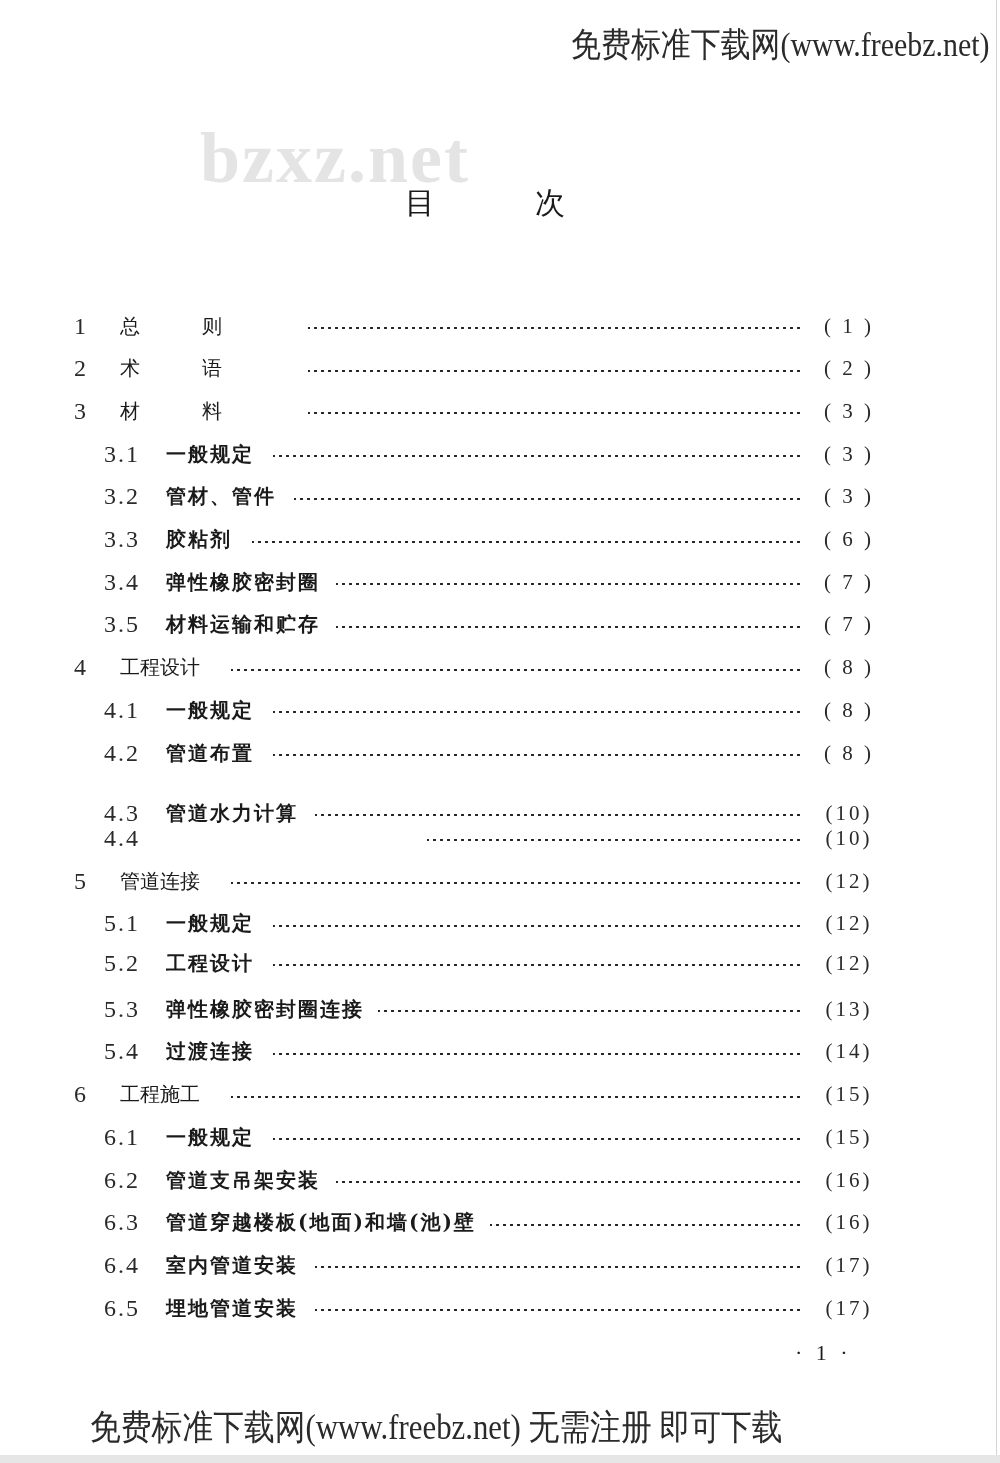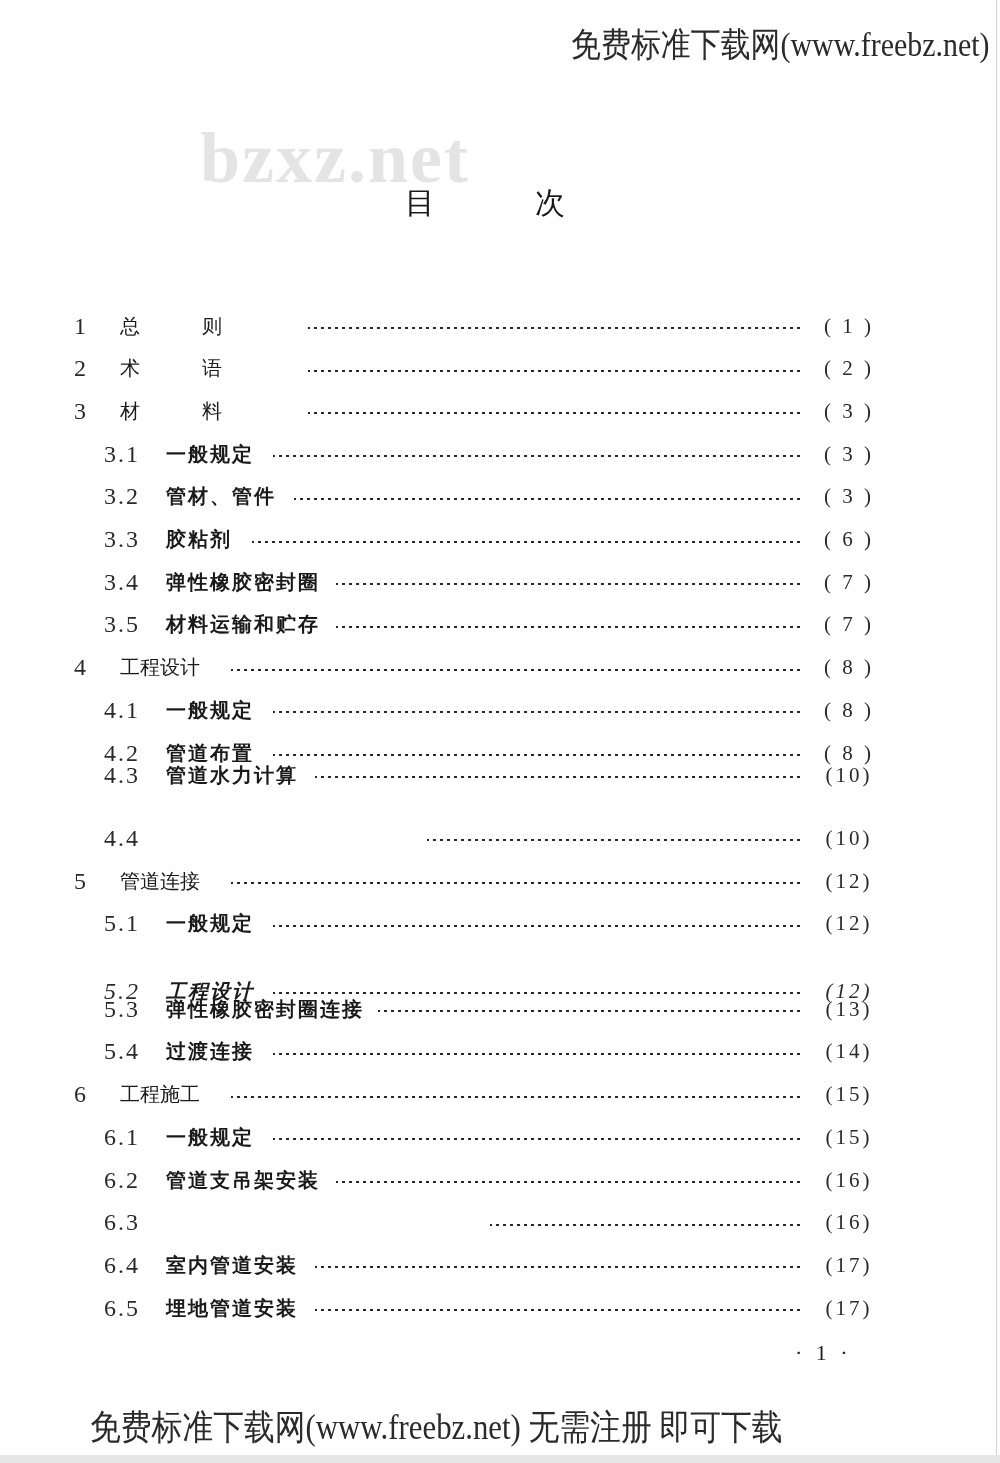--- a/index.html
+++ b/index.html
@@ -233,21 +233,21 @@
       <span class="toc-title">一般规定</span>
       <span class="toc-leader" style="left: 273px; right: auto; width: 529px;"></span>
       <span class="toc-page">( 8 )</span>
     </div>
     <div class="toc-row level-2" style="top: 427px;">
       <span class="toc-num">4.2</span>
       <span class="toc-title">管道布置</span>
       <span class="toc-leader" style="left: 273px; right: auto; width: 529px;"></span>
       <span class="toc-page">( 8 )</span>
     </div>
-    <div class="toc-row level-2" style="top: 449px;">
+    <div class="toc-row level-2" style="top: 487px;">
       <span class="toc-num">4.3</span>
       <span class="toc-title">管道水力计算</span>
       <span class="toc-leader" style="left: 315px; right: auto; width: 487px;"></span>
       <span class="toc-page">(10)</span>
     </div>
     <div class="toc-row level-2" style="top: 512.4px;">
       <span class="toc-num">4.4</span>
       <span class="toc-leader" style="left: 427px; right: auto; width: 375px;"></span>
       <span class="toc-page">(10)</span>
     </div>
@@ -256,21 +256,21 @@
       <span class="toc-title">管道连接</span>
       <span class="toc-leader" style="left: 231px; right: auto; width: 571px;"></span>
       <span class="toc-page">(12)</span>
     </div>
     <div class="toc-row level-2" style="top: 597.8px;">
       <span class="toc-num">5.1</span>
       <span class="toc-title">一般规定</span>
       <span class="toc-leader" style="left: 273px; right: auto; width: 529px;"></span>
       <span class="toc-page">(12)</span>
     </div>
-    <div class="toc-row level-2" style="top: 665px; font-style: italic;">
+    <div class="toc-row level-2" style="top: 637px;">
       <span class="toc-num">5.2</span>
       <span class="toc-title">工程设计</span>
       <span class="toc-leader" style="left: 273px; right: auto; width: 529px;"></span>
       <span class="toc-page">(12)</span>
     </div>
     <div class="toc-row level-2" style="top: 683.2px;">
       <span class="toc-num">5.3</span>
       <span class="toc-title">弹性橡胶密封圈连接</span>
       <span class="toc-leader" style="left: 378px; right: auto; width: 424px;"></span>
       <span class="toc-page">(13)</span>
@@ -294,20 +294,21 @@
       <span class="toc-page">(15)</span>
     </div>
     <div class="toc-row level-2" style="top: 854px;">
       <span class="toc-num">6.2</span>
       <span class="toc-title">管道支吊架安装</span>
       <span class="toc-leader" style="left: 336px; right: auto; width: 466px;"></span>
       <span class="toc-page">(16)</span>
     </div>
     <div class="toc-row level-2" style="top: 896.7px;">
       <span class="toc-num">6.3</span>
+      <span class="toc-title">管道穿越楼板(地面)和墙(池)壁</span>
       <span class="toc-leader" style="left: 490px; right: auto; width: 312px;"></span>
       <span class="toc-page">(16)</span>
     </div>
     <div class="toc-row level-2" style="top: 939.4px;">
       <span class="toc-num">6.4</span>
       <span class="toc-title">室内管道安装</span>
       <span class="toc-leader" style="left: 315px; right: auto; width: 487px;"></span>
       <span class="toc-page">(17)</span>
     </div>
     <div class="toc-row level-2" style="top: 982.1px;">

